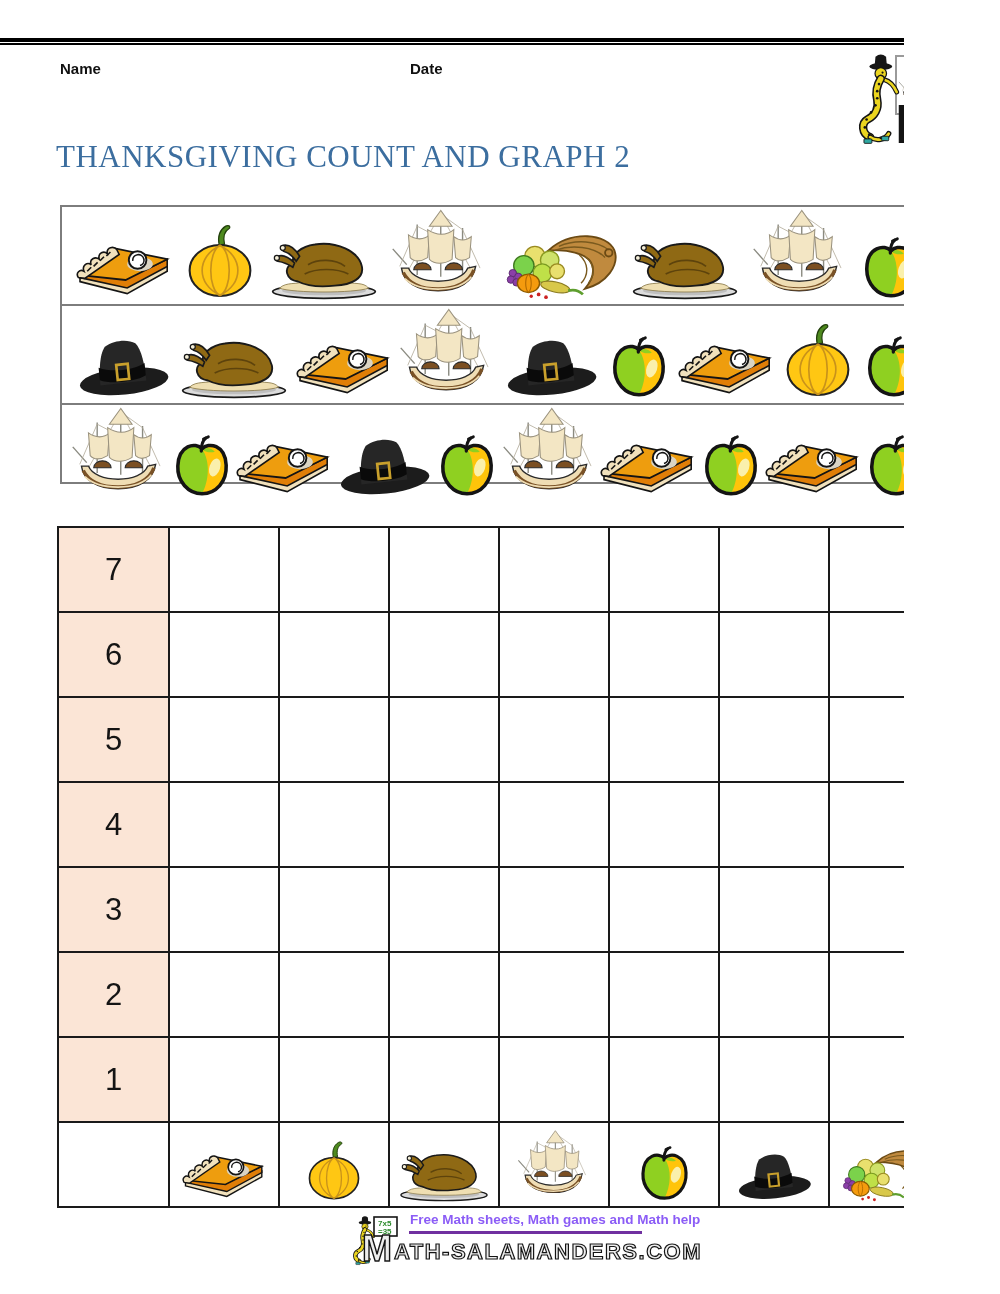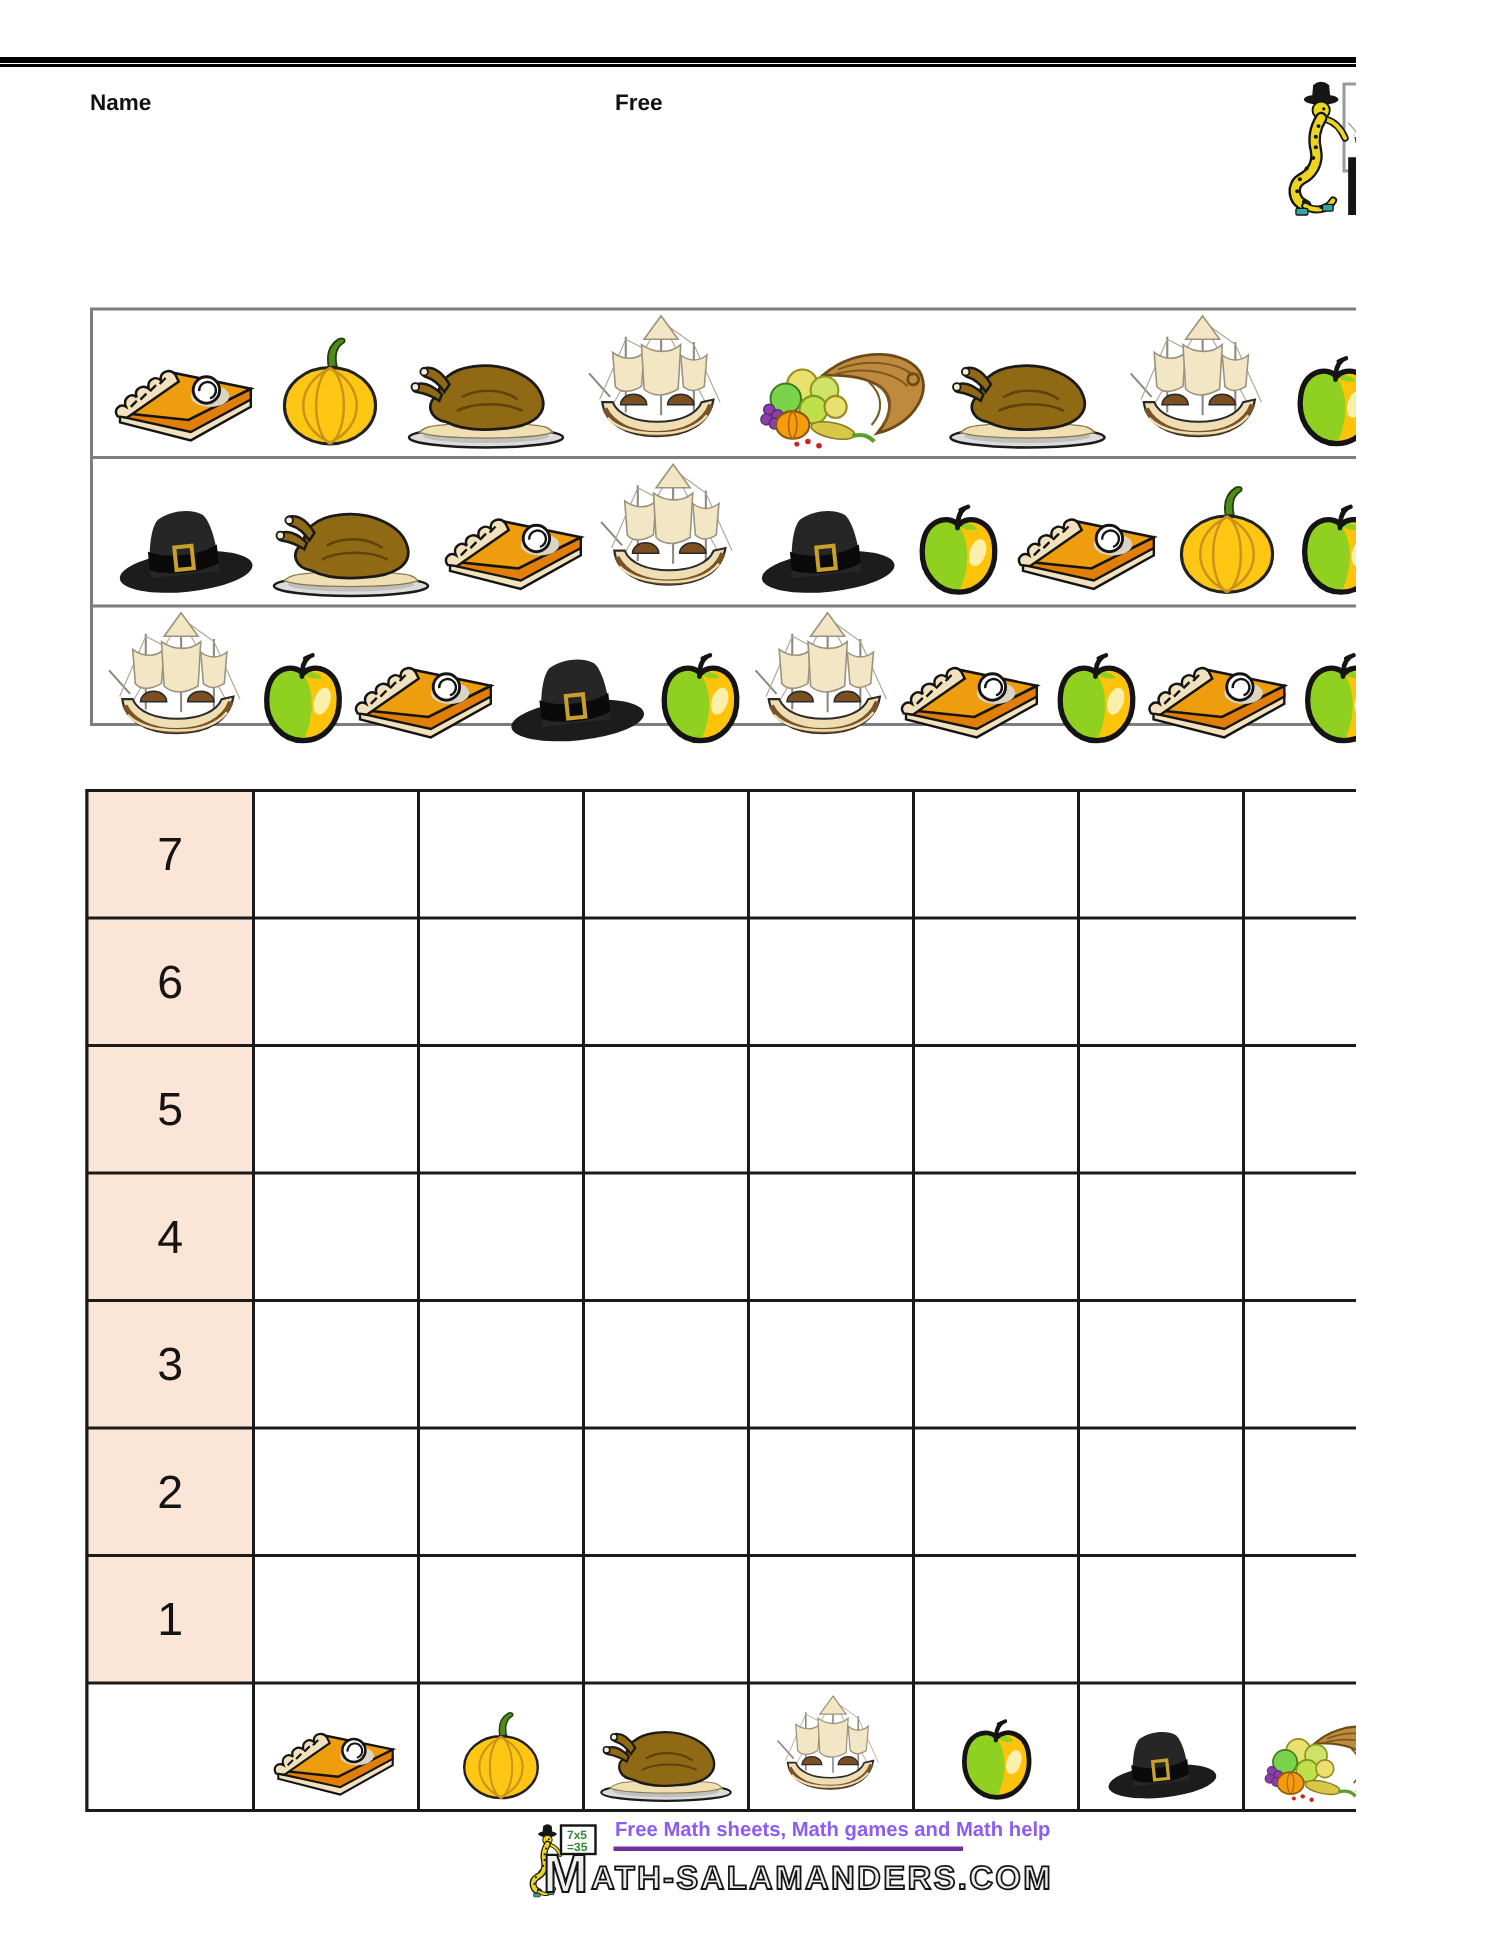--- a/index.html
+++ b/index.html
@@ -157,29 +157,30 @@
     <rect x="6" y="96" width="9" height="5" rx="1" fill="#2FA8A2" stroke="#141414" stroke-width="1"></rect>
     <rect x="26" y="93" width="8" height="5" rx="1" fill="#2FA8A2" stroke="#141414" stroke-width="1"></rect>
   </symbol>
 </svg>
 
 <div class="page">
 
   <div class="topbar"></div>
 
   <div class="name-label">Name</div>
-  <div class="date-label">Free</div>
+  <div class="date-label">Date</div>
 
   <svg class="corner-logo" viewBox="0 0 100 94">
     <rect x="44" y="4" width="53" height="58" fill="#ffffff" stroke="#9a9a9a" stroke-width="2"></rect>
     <use href="#icon-ship" x="46" y="8" width="49" height="50"></use>
     <text x="43" y="91" font-size="56" font-weight="bold" fill="#141414" font-family="'Liberation Sans',sans-serif">M</text>
     <use href="#icon-salamander" x="6" y="2" width="42" height="92"></use>
   </svg>
 
+  <h1 class="page-title">THANKSGIVING COUNT AND GRAPH 2</h1>
 
   <div class="picture-box">
     <div class="pict-row">
         <svg class="pict p-pie">
           <use href="#icon-pie" xlink:href="#icon-pie"></use>
         </svg>
         <svg class="pict p-pumpkin">
           <use href="#icon-pumpkin" xlink:href="#icon-pumpkin"></use>
         </svg>
         <svg class="pict p-turkey">

